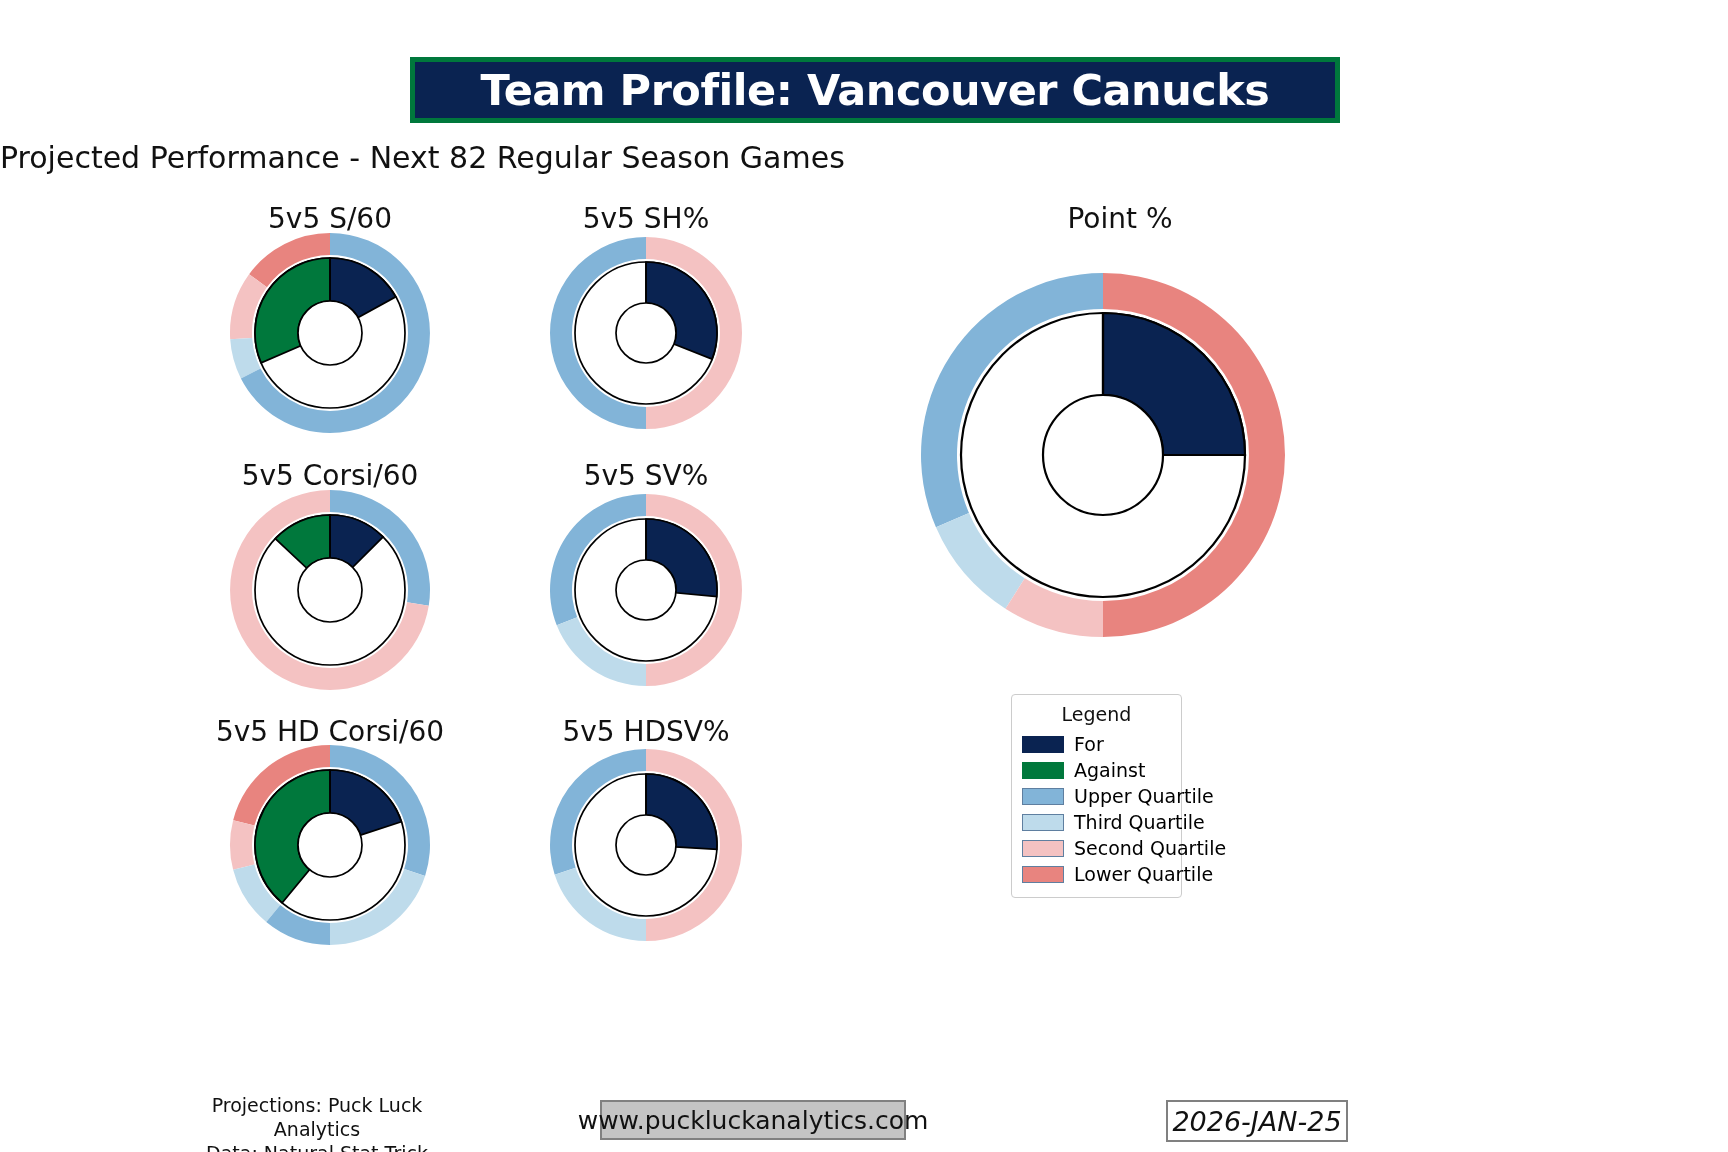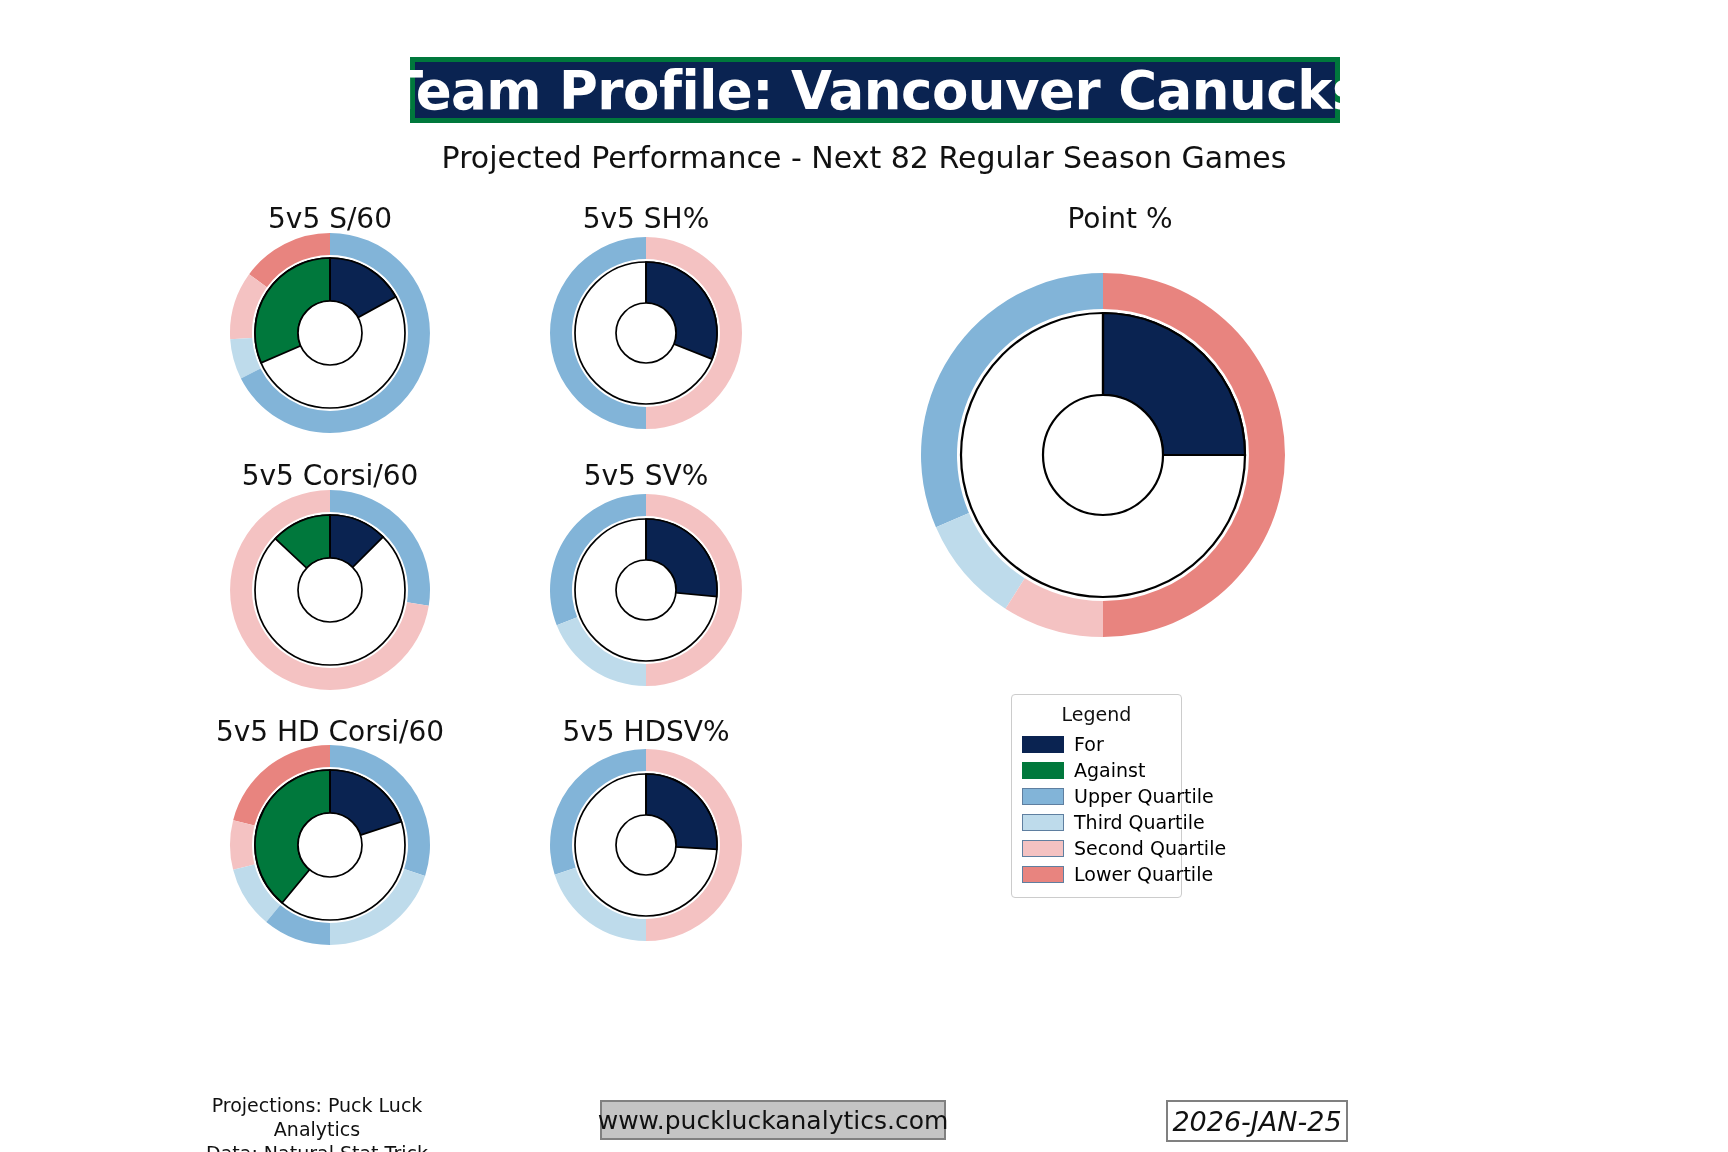--- a/index.html
+++ b/index.html
@@ -8,25 +8,25 @@
     font-family:"DejaVu Sans","Liberation Sans",sans-serif;
     position:relative;overflow:hidden;
   }
   
   #title-banner{
     position:absolute;left:410px;top:57px;width:930px;height:66px;
     background:var(--navy);border:5px solid var(--green);
     box-sizing:border-box;display:flex;align-items:center;justify-content:center;
   }
   #title-text{
-    color:#ffffff;font-size:53px;font-weight:bold;letter-spacing:-0.5px;
+    color:#ffffff;font-size:43px;font-weight:bold;letter-spacing:-0.5px;
     white-space:nowrap;
   }
   #subtitle{
-    position:absolute;left:0;top:140px;width:1728px;text-align:center;
+    position:absolute;left:0;top:140px;width:1728px;
     font-size:30px;color:#111111;
   }
   
   .panel-title{
     position:absolute;text-align:center;font-size:28px;color:#111111;
     white-space:nowrap;transform:translateX(-50%);
   }
   
   .gauge{position:absolute;transform:translate(-50%,-50%);}
   .gauge svg{display:block;overflow:visible;}
@@ -43,21 +43,21 @@
   .legend-swatch{
     width:42px;height:17px;margin-right:10px;flex:none;box-sizing:border-box;
   }
   .legend-label{font-size:19px;color:#000000;white-space:nowrap;}
   
   #attribution{
     position:absolute;left:172px;top:1094px;width:290px;text-align:center;
     font-size:19px;color:#111111;line-height:1.25;
   }
   #url-box{
-    position:absolute;left:600px;top:1100px;width:346px;height:40px;
+    position:absolute;left:600px;top:1100px;width:306px;height:40px;
     background:#c4c4c4;border:2px solid #808080;box-sizing:border-box;
     display:flex;align-items:center;justify-content:center;
     font-size:25px;color:#111111;
   }
   #date-box{
     position:absolute;left:1166px;top:1100px;width:182px;height:42px;
     background:#ffffff;border:2px solid #808080;box-sizing:border-box;
     display:flex;align-items:center;justify-content:center;
     font-size:27px;color:#111111;font-style:italic;
   }

